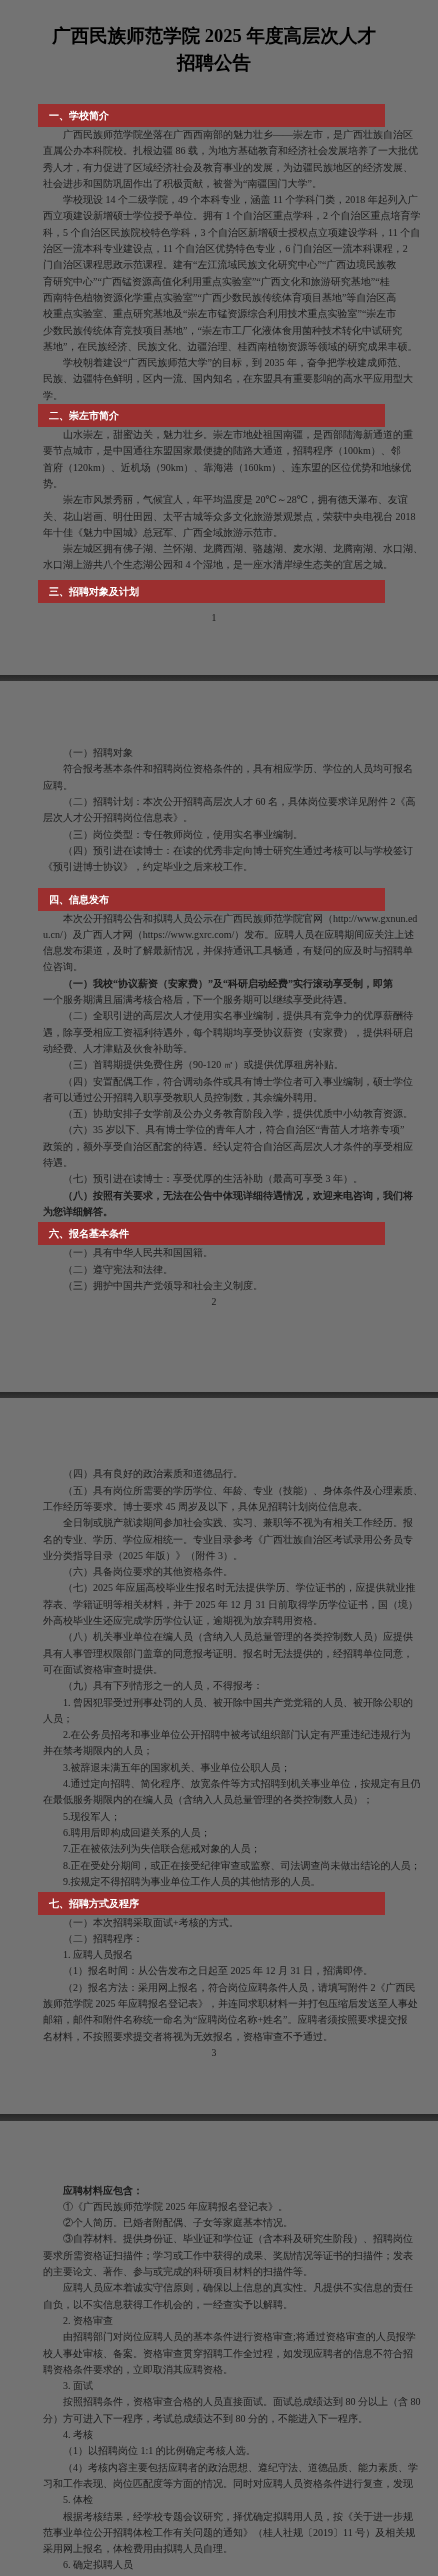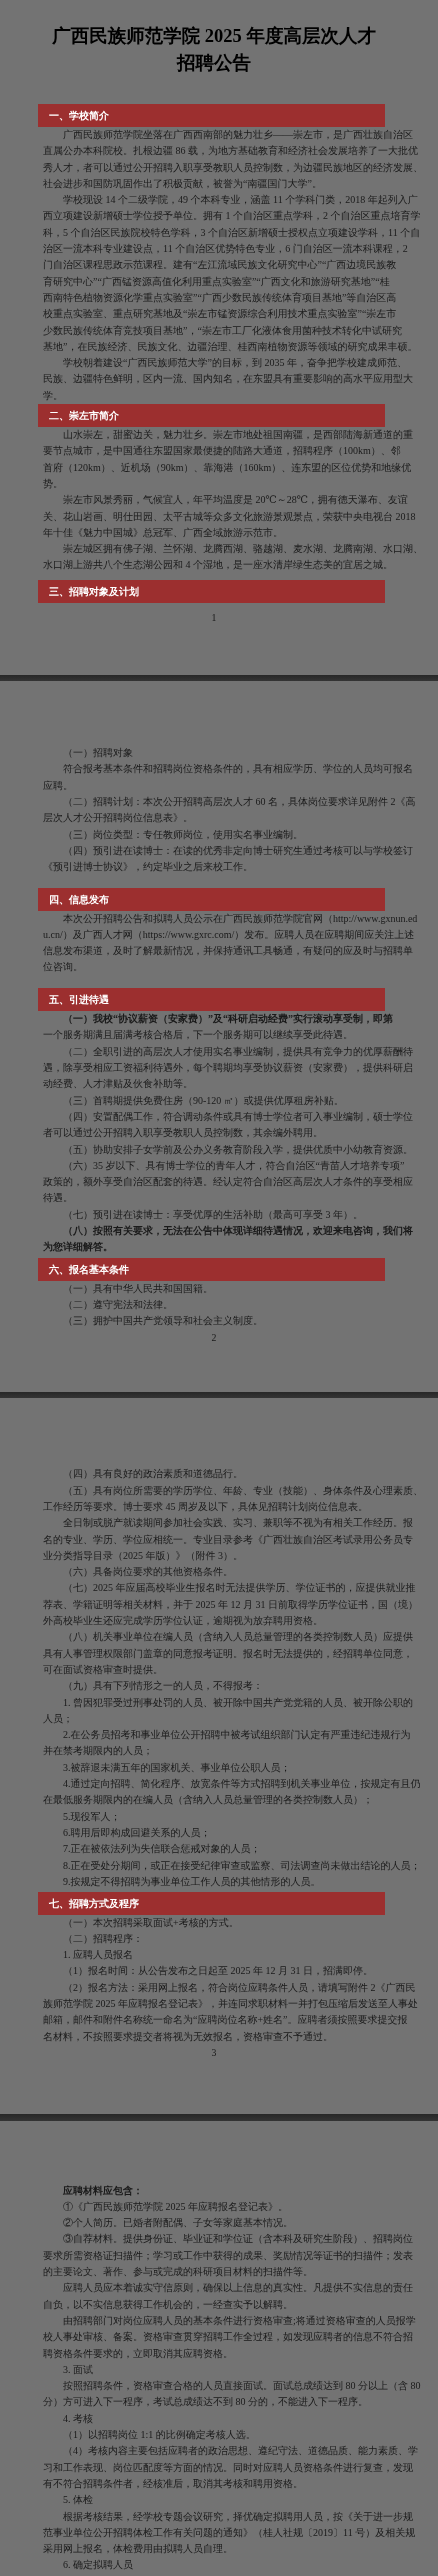--- a/index.html
+++ b/index.html
@@ -70,21 +70,21 @@
 
 <div class="page" style="height: 675px;">
       <div class="doc-title" style="margin-top: 23px;">
         <div>广西民族师范学院 2025 年度高层次人才</div>
         <div>招聘公告</div>
       </div>
       <div class="section-heading" style="margin-top: 27px;">一、学校简介</div>
       <div class="para">
         <div class="line i1">广西民族师范学院坐落在广西西南部的魅力壮乡——崇左市，是广西壮族自治区</div>
         <div class="line">直属公办本科院校。扎根边疆 86 载，为地方基础教育和经济社会发展培养了一大批优</div>
-        <div class="line">秀人才，者可以通过公开招聘入职享受教职人员控制数，为边疆民族地区的经济发展、</div>
+        <div class="line">秀人才，有力促进了区域经济社会及教育事业的发展，为边疆民族地区的经济发展、</div>
         <div class="line">社会进步和国防巩固作出了积极贡献，被誉为“南疆国门大学”。</div>
       </div>
       <div class="para">
         <div class="line i1">学校现设 14 个二级学院，49 个本科专业，涵盖 11 个学科门类，2018 年起列入广</div>
         <div class="line">西立项建设新增硕士学位授予单位。拥有 1 个自治区重点学科，2 个自治区重点培育学</div>
         <div class="line">科，5 个自治区民族院校特色学科，3 个自治区新增硕士授权点立项建设学科，11 个自</div>
         <div class="line">治区一流本科专业建设点，11 个自治区优势特色专业，6 门自治区一流本科课程，2</div>
         <div class="line">门自治区课程思政示范课程。建有“左江流域民族文化研究中心”“广西边境民族教</div>
         <div class="line">育研究中心”“广西锰资源高值化利用重点实验室”“广西文化和旅游研究基地”“桂</div>
         <div class="line">西南特色植物资源化学重点实验室”“广西少数民族传统体育项目基地”等自治区高</div>
@@ -126,21 +126,20 @@
         <div class="line i1">（四）预引进在读博士：在读的优秀非定向博士研究生通过考核可以与学校签订</div>
         <div class="line">《预引进博士协议》，约定毕业之后来校工作。</div>
       </div>
       <div class="section-heading" style="margin-top: 12px;">四、信息发布</div>
       <div class="para">
         <div class="line i1">本次公开招聘公告和拟聘人员公示在广西民族师范学院官网（http://www.gxnun.ed</div>
         <div class="line">u.cn/）及广西人才网（https://www.gxrc.com/）发布。应聘人员在应聘期间应关注上述</div>
         <div class="line">信息发布渠道，及时了解最新情况，并保持通讯工具畅通，有疑问的应及时与招聘单</div>
         <div class="line">位咨询。</div>
       </div>
-      <div class="section-heading" style="margin-top: 12.4px;">五、引进待遇</div>
       <div class="para">
         <div class="line i1 b">（一）我校“协议薪资（安家费）”及“科研启动经费”实行滚动享受制，即第</div>
         <div class="line">一个服务期满且届满考核合格后，下一个服务期可以继续享受此待遇。</div>
         <div class="line i1">（二）全职引进的高层次人才使用实名事业编制，提供具有竞争力的优厚薪酬待</div>
         <div class="line">遇，除享受相应工资福利待遇外，每个聘期均享受协议薪资（安家费），提供科研启</div>
         <div class="line">动经费、人才津贴及伙食补助等。</div>
         <div class="line i1">（三）首聘期提供免费住房（90-120 ㎡）或提供优厚租房补贴。</div>
         <div class="line i1">（四）安置配偶工作，符合调动条件或具有博士学位者可入事业编制，硕士学位</div>
         <div class="line">者可以通过公开招聘入职享受教职人员控制数，其余编外聘用。</div>
         <div class="line i1">（五）协助安排子女学前及公办义务教育阶段入学，提供优质中小幼教育资源。</div>
@@ -206,31 +205,31 @@
     <div class="page" style="height: 707px;">
       <div class="para" style="margin-top: 62px;">
         <div class="line i1 b">应聘材料应包含：</div>
         <div class="line i1">①《广西民族师范学院 2025 年应聘报名登记表》。</div>
         <div class="line i1">②个人简历。已婚者附配偶、子女等家庭基本情况。</div>
         <div class="line i1">③自荐材料。提供身份证、毕业证和学位证（含本科及研究生阶段）、招聘岗位</div>
         <div class="line">要求所需资格证扫描件；学习或工作中获得的成果、奖励情况等证书的扫描件；发表</div>
         <div class="line">的主要论文、著作、参与或完成的科研项目材料的扫描件等。</div>
         <div class="line i1">应聘人员应本着诚实守信原则，确保以上信息的真实性。凡提供不实信息的责任</div>
         <div class="line">自负，以不实信息获得工作机会的，一经查实予以解聘。</div>
+        <div class="line i1">2. 资格审查</div>
         <div class="line i1">由招聘部门对岗位应聘人员的基本条件进行资格审查;将通过资格审查的人员报学</div>
         <div class="line">校人事处审核、备案。资格审查贯穿招聘工作全过程，如发现应聘者的信息不符合招</div>
         <div class="line">聘资格条件要求的，立即取消其应聘资格。</div>
         <div class="line i1">3. 面试</div>
         <div class="line i1">按照招聘条件，资格审查合格的人员直接面试。面试总成绩达到 80 分以上（含 80</div>
         <div class="line">分）方可进入下一程序，考试总成绩达不到 80 分的，不能进入下一程序。</div>
         <div class="line i1">4. 考核</div>
         <div class="line i1">（1）以招聘岗位 1:1 的比例确定考核人选。</div>
         <div class="line i1">（4）考核内容主要包括应聘者的政治思想、遵纪守法、道德品质、能力素质、学</div>
         <div class="line">习和工作表现、岗位匹配度等方面的情况。同时对应聘人员资格条件进行复查，发现</div>
-        <div class="line">有不符合招聘条件者，经核准后，取消其考核和聘用资格。</div>
         <div class="line i1">5. 体检</div>
         <div class="line i1">根据考核结果，经学校专题会议研究，择优确定拟聘用人员，按《关于进一步规</div>
         <div class="line">范事业单位公开招聘体检工作有关问题的通知》（桂人社规〔2019〕11 号）及相关规</div>
         <div class="line">采用网上报名，体检费用由拟聘人员自理。</div>
         <div class="line i1">6. 确定拟聘人员</div>
       </div>
     </div>
   </div>
 
 

